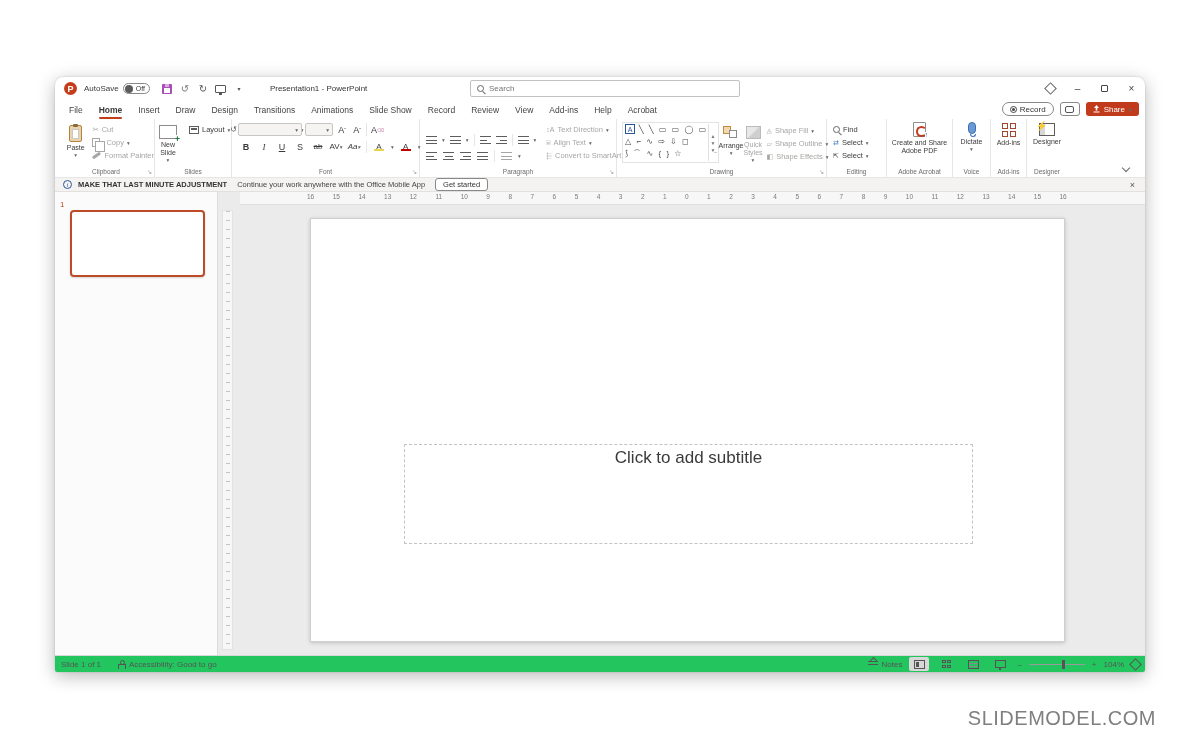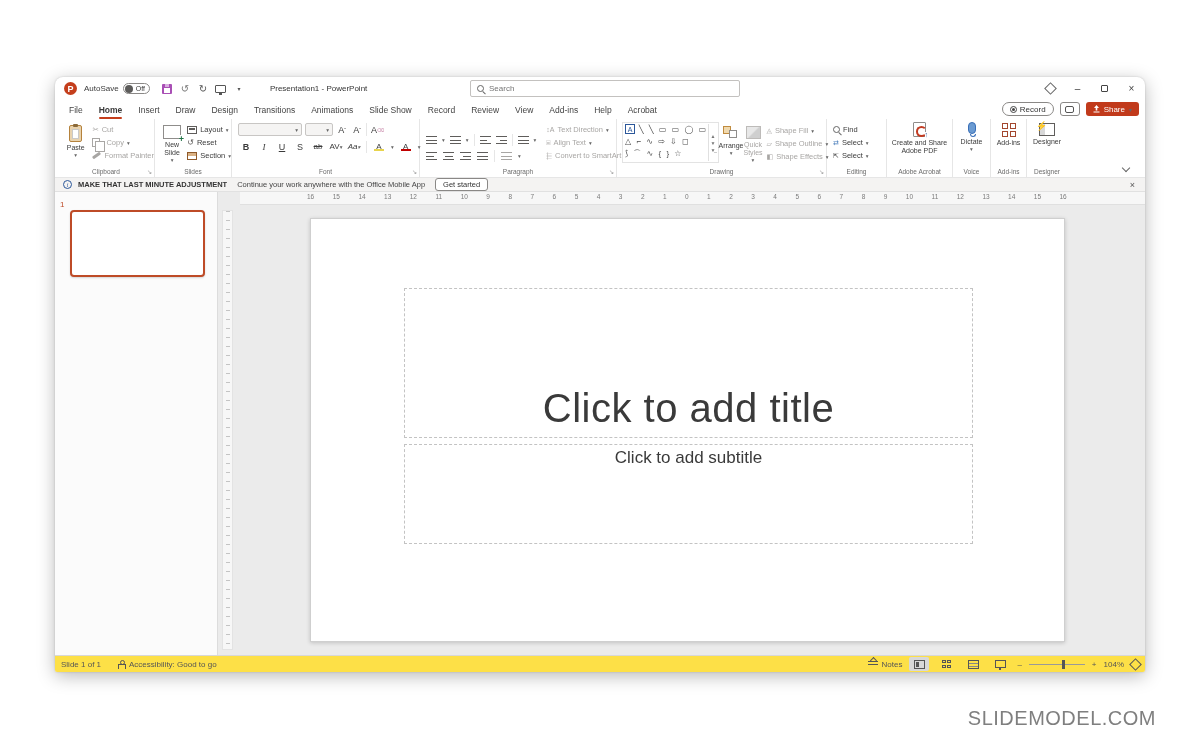--- a/index.html
+++ b/index.html
@@ -130,21 +130,21 @@
   .vruler { position:absolute; left:167px; top:18px; width:11px; height:440px; background:#f7f7f7; border:1px solid #e3e3e3;
             background-image:repeating-linear-gradient(180deg, #c4c4c4 0 1px, transparent 1px 9px); background-size:4px 100%; background-repeat:no-repeat; background-position:center; }
   .slide { position:absolute; left:255px; top:26px; width:755px; height:424px; background:#fff; border:1px solid #cfcfcf; box-shadow:0 1px 4px rgba(0,0,0,.18); }
   .ph { position:absolute; left:93px; width:569px; border:1px dashed #c3c3c3; background:#fff; }
   .ph-title { top:69px; height:150px; display:flex; align-items:flex-end; justify-content:center; padding-bottom:6px; }
   .ph-title .txt { font-size:40px; font-weight:300; color:#3a3a3a; letter-spacing:.5px; }
   .ph-subtitle { top:225px; height:100px; display:flex; align-items:flex-start; justify-content:center; padding-top:3px; }
   .ph-subtitle .txt { font-size:17px; color:#3a3a3a; }
 
   
-  .statusbar { position:absolute; left:0; top:578px; width:100%; height:17px; background:#fde047; border-top:1px solid #d8d8d8;
+  .statusbar { position:absolute; left:0; top:578px; width:100%; height:17px; background:#22c55e; border-top:1px solid #d8d8d8;
                display:flex; align-items:center; font-size:8px; color:#555; padding:0 6px; border-radius:0 0 2px 2px; }
   .sb-left { display:flex; align-items:center; gap:16px; }
   .sb-right { position:absolute; right:5px; display:flex; align-items:center; gap:7px; }
   .acc-ico { width:8px; height:9px; position:relative; }
   .acc-ico::before { content:""; position:absolute; left:2.5px; top:0; width:3px; height:3px; border:1px solid #555; border-radius:50%; }
   .acc-ico::after { content:""; position:absolute; left:1px; top:4px; width:6px; height:4px; border-top:1px solid #555; border-left:1px solid #555; border-right:1px solid #555; }
   .notes-ico { width:10px; height:7px; border-top:1px solid #555; position:relative; }
   .notes-ico::before { content:""; position:absolute; left:0; top:2px; width:10px; height:1px; background:#555; }
   .notes-ico::after { content:""; position:absolute; left:3px; top:-4px; width:4px; height:4px; border-left:1px solid #555; border-top:1px solid #555; transform:rotate(45deg); }
   .view-btn { width:20px; height:14px; display:flex; align-items:center; justify-content:center; border-radius:2px; }
@@ -264,21 +264,21 @@
         <span class="launcher">↘</span>
       </div>
 
       <div class="rgroup" style="left:100px; width:77px;">
         <div style="display:flex; padding:2px 0 0 4px;">
           <div class="bigbtn" style="width:28px;">
             <span class="newslide-icon"></span>
             <span>New Slide</span>
             <span class="chev">▾</span>
           </div>
-          <div style="display:flex; flex-direction:column; margin-left:2px; padding-top:2px;">
+          <div style="display:flex; flex-direction:row; margin-left:12px; padding-top:2px;">
             <div class="srow">
                 <span class="layout-glyph"></span>
                 <span>Layout</span>
                 <span class="chev">▾</span>
               </div>
             <div class="srow">
                 <span class="reset-glyph">↺</span>
                 <span>Reset</span>
               </div>
             <div class="srow">
@@ -585,23 +585,20 @@
             <span>15</span>
             <span>16</span>
           </div>
       </div>
       <div class="thumb-panel">
         <span class="slide-num">1</span>
         <div class="thumb"></div>
       </div>
       <div class="vruler"></div>
       <div class="slide">
-        <div class="ph ph-title">
-          <span class="txt">Click to add title</span>
-        </div>
         <div class="ph ph-subtitle">
           <span class="txt">Click to add subtitle</span>
         </div>
       </div>
     </div>
 
     <div class="statusbar">
       <div class="sb-left">
         <span>Slide 1 of 1</span>
         <span style="display:flex; align-items:center; gap:4px;">

